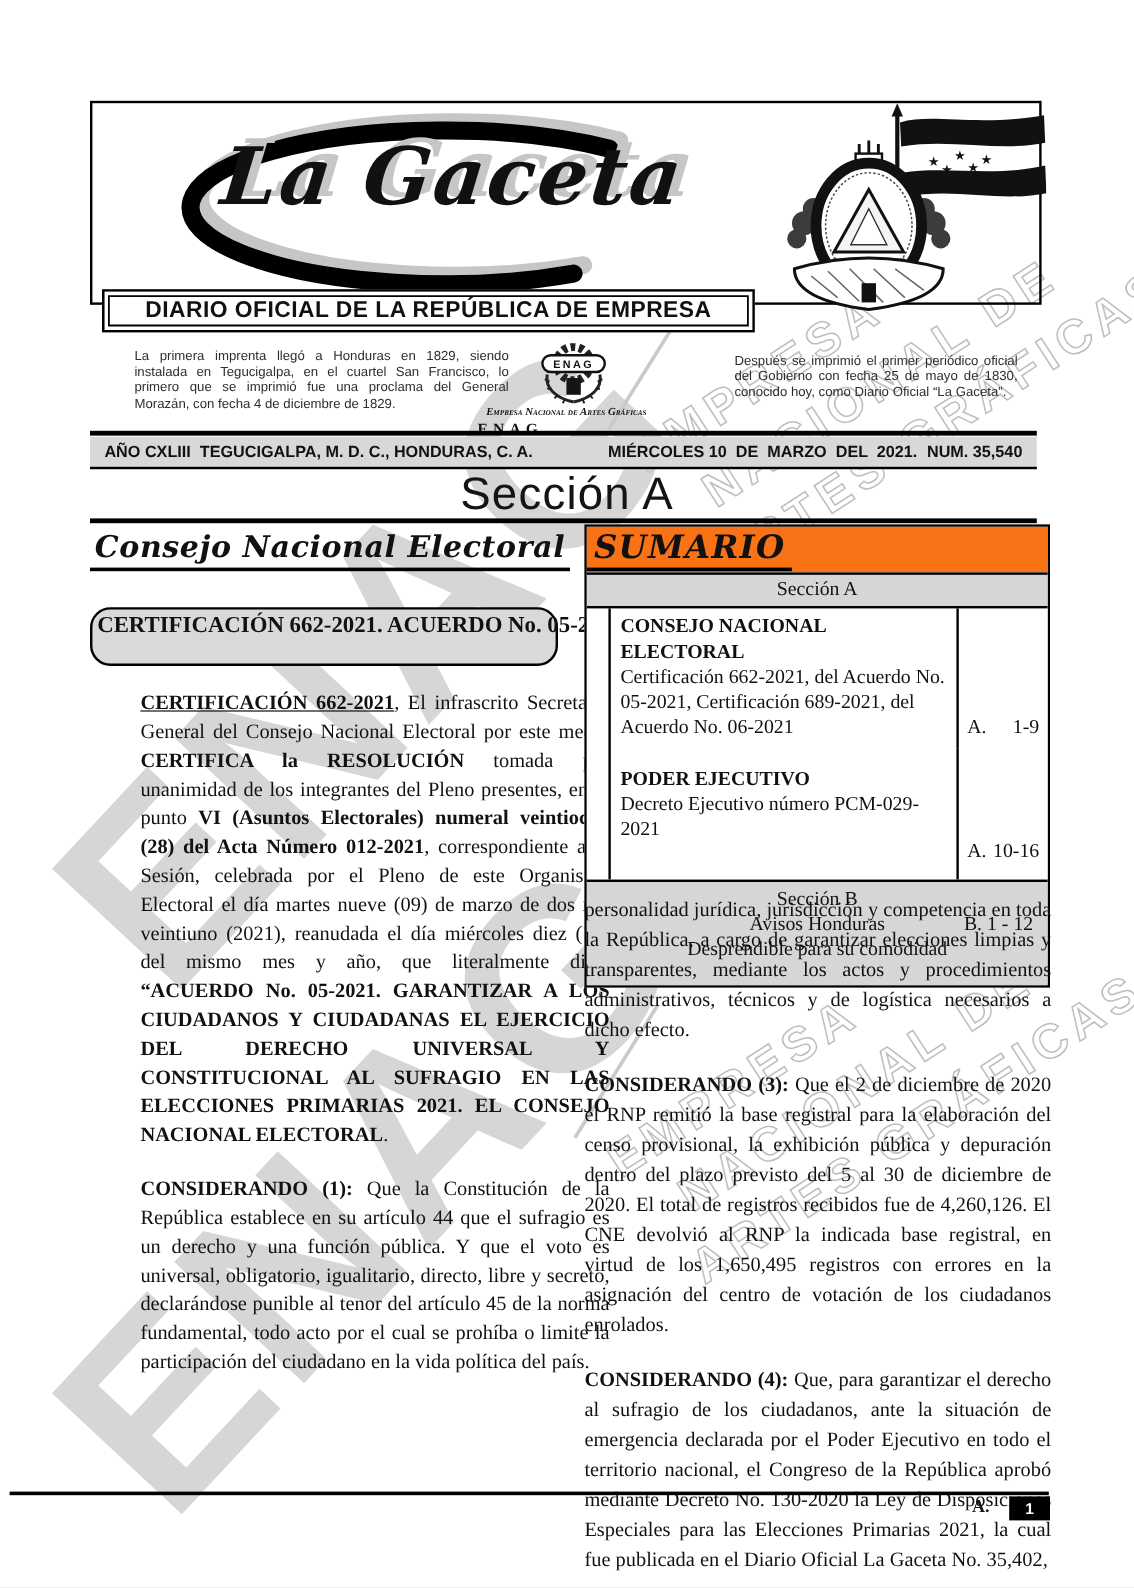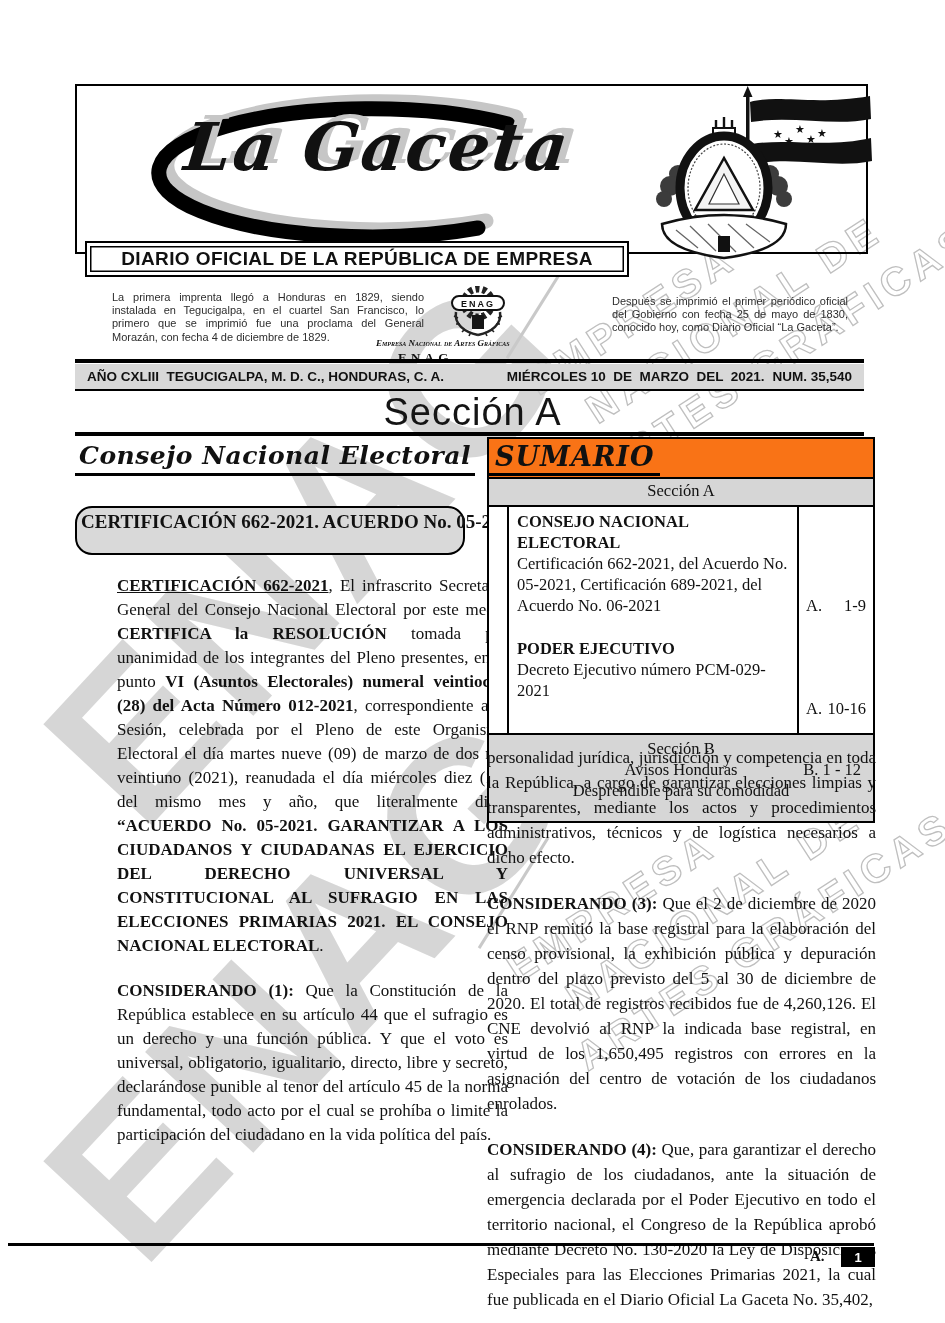--- a/index.html
+++ b/index.html
@@ -22,21 +22,21 @@
                  font-size:66px;letter-spacing:2px;transform:skewX(-6deg);
                  text-shadow:9px -7px 0 #c6c6c6;white-space:nowrap;}
   #diario-banner{left:85px;top:241px;width:540px;height:32px;background:#fff;border:2px solid #000;
                  box-shadow:inset 0 0 0 3px #fff, inset 0 0 0 4.5px #000;
                  display:flex;align-items:center;justify-content:center;
                  font-family:"Liberation Sans",sans-serif;font-weight:bold;font-size:19px;letter-spacing:.4px;}
   #coat{left:628px;top:86px;}
   
   .mast-note{font-family:"Liberation Sans",sans-serif;font-size:11px;line-height:13.2px;color:#2e2e2e;
              text-align:justify;}
-  #enag-caption1{left:376px;top:338px;width:160px;font-family:"Liberation Serif",serif;
+  #enag-caption1{left:392px;top:338px;width:160px;text-align:center;font-family:"Liberation Serif",serif;
                  font-weight:bold;font-style:italic;font-variant:small-caps;font-size:9px;}
   #enag-caption2{left:398px;top:350px;width:160px;font-family:"Liberation Serif",serif;
                  font-weight:bold;font-size:13px;letter-spacing:.5px;}
   
   .hrule{background:#000;}
   #dateline{left:75px;top:364px;width:789px;height:27px;background:#d8d8d8;border-bottom:2px solid #000;
             display:flex;align-items:center;justify-content:space-between;padding:0 12px;box-sizing:border-box;
             font-family:"Liberation Sans",sans-serif;font-weight:bold;font-size:13.5px;}
   .pre{white-space:pre;}
   #dateline .right{display:flex;gap:8px;}

